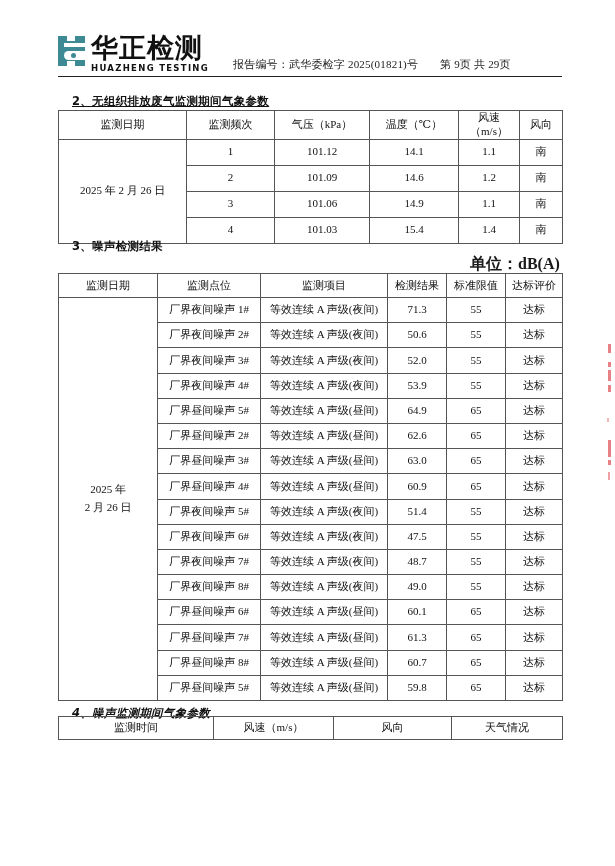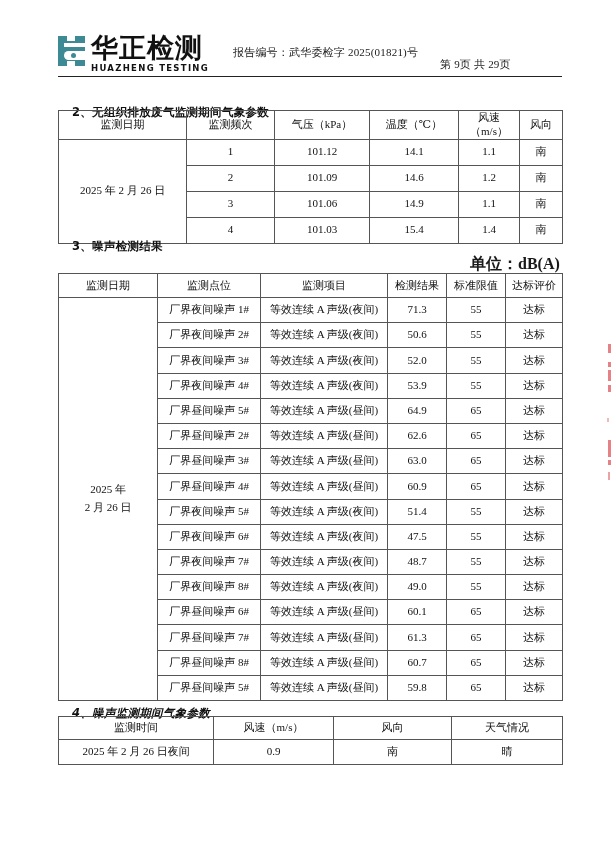--- a/index.html
+++ b/index.html
@@ -101,21 +101,21 @@
     font-family: "DejaVu Sans", "Liberation Sans", sans-serif;
     font-size: 8.5px;
     font-weight: bold;
     letter-spacing: 1.3px;
     color: #111111;
     margin-top: 2px;
   }
   .report-no {
     position: absolute;
     left: 175px;
-    top: 12px;
+    top: 24px;
     font-size: 11px;
     letter-spacing: 0.2px;
     white-space: nowrap;
   }
   .page-no {
     position: absolute;
     left: 382px;
     top: 24px;
     font-size: 11px;
     letter-spacing: 0.2px;
@@ -133,21 +133,21 @@
   
   .section-title {
     position: absolute;
     font-family: "DejaVu Sans", "Liberation Sans", sans-serif;
     font-size: 11.5px;
     font-weight: bold;
     color: #111111;
     letter-spacing: 0.3px;
     white-space: nowrap;
   }
-  #sec2-title { left: 72px; top: 105px; }
+  #sec2-title { left: 72px; top: 94px; text-decoration: underline; }
   #sec3-title { left: 72px; top: 239px; }
   #sec4-title { left: 72px; top: 706px; font-style: italic; }
 
   .unit-label {
     position: absolute;
     left: 470px;
     top: 254px;
     font-size: 16px;
     font-weight: bold;
     white-space: nowrap;
@@ -438,26 +438,20 @@
     </colgroup>
     <thead>
       <tr>
         <th>监测时间</th>
         <th>风速（m/s）</th>
         <th>风向</th>
         <th>天气情况</th>
       </tr>
     </thead>
     <tbody>
-      <tr>
-        <td>2025 年 2 月 26 日夜间</td>
-        <td>0.9</td>
-        <td>南</td>
-        <td>晴</td>
-      </tr>
     </tbody>
   </table>
 
   <div class="stamp-frag" style="left:608px; top:344px; width:3px; height:9px;"></div>
   <div class="stamp-frag" style="left:608px; top:362px; width:3px; height:5px;"></div>
   <div class="stamp-frag" style="left:608px; top:370px; width:3px; height:11px;"></div>
   <div class="stamp-frag" style="left:608px; top:385px; width:3px; height:7px;"></div>
   <div class="stamp-frag" style="left:607px; top:418px; width:2px; height:4px; opacity:0.35;"></div>
   <div class="stamp-frag" style="left:608px; top:440px; width:3px; height:17px;"></div>
   <div class="stamp-frag" style="left:608px; top:460px; width:3px; height:5px;"></div>

